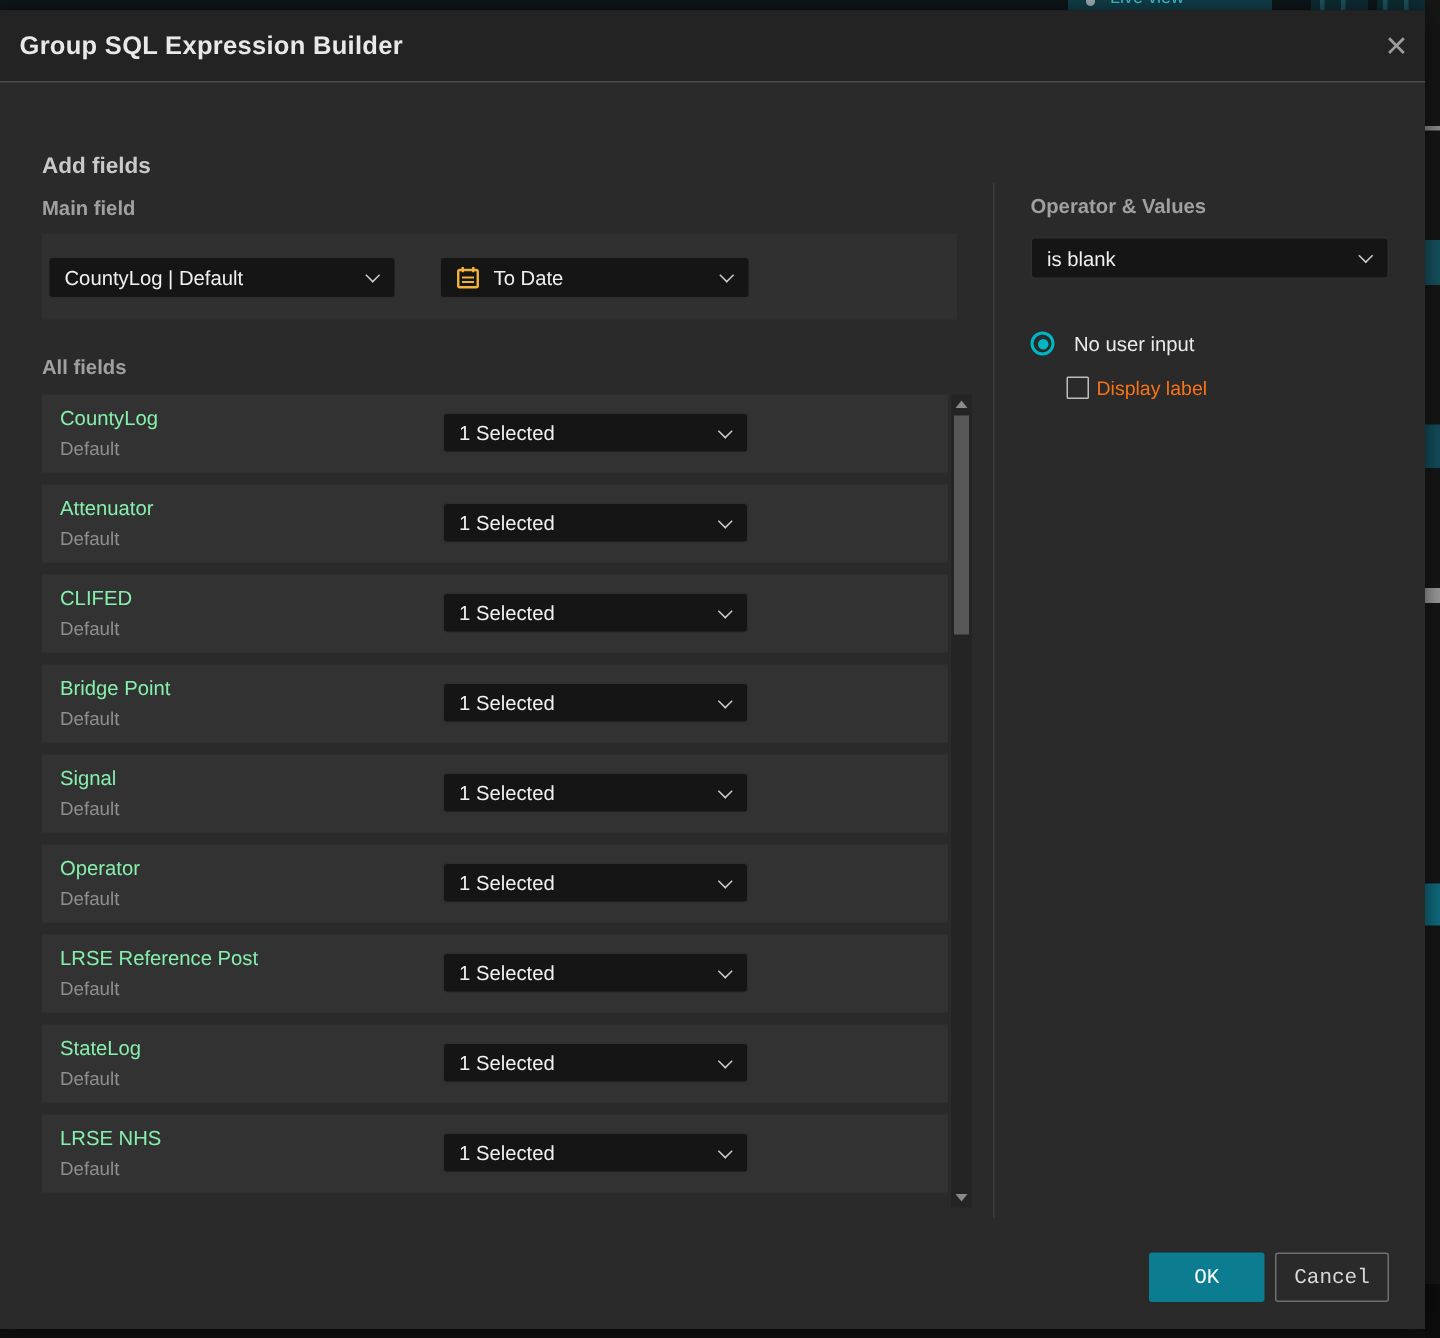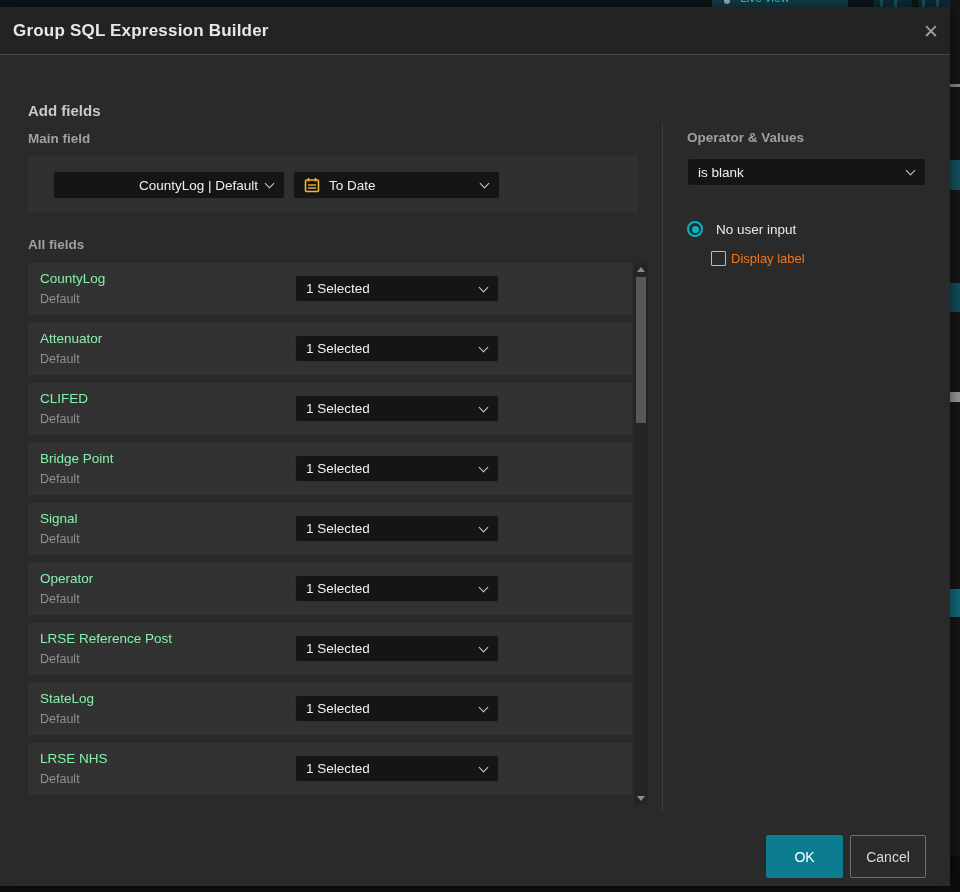--- a/index.html
+++ b/index.html
@@ -41,21 +41,21 @@
   
   .dd {
     position:absolute; height:28px; background:#151515; border:1px solid #2e2e2e; border-radius:3px;
     display:flex; align-items:center; padding:0 26px 0 10px; color:#f0f0f0; font-size:13.5px; cursor:pointer;
   }
   .dd .chev { position:absolute; right:11px; top:50%; width:7px; height:7px; margin-top:-5px;
     border-right:1.6px solid #cbcbcb; border-bottom:1.6px solid #cbcbcb; transform:rotate(45deg); }
   .dd .cal { margin-right:9px; flex:0 0 auto; display:block; }
 
   .main-box { position:absolute; left:28px; top:149px; width:610px; height:57px; background:#303030; }
-  .dd-field { left:53px;  top:164px; width:232px;justify-content:flex-end; }
+  .dd-field { left:32px;  top:164px; width:232px; }
   .dd-date  { left:293px; top:164px; width:207px; }
   .dd-op    { left:687px; top:151px; width:239px;align-items:center; }
 
   
   .rows { position:absolute; left:28px; top:256px; width:604px; }
   .frow { position:relative; height:52px; margin-bottom:8px; background:#323232; }
   .frow .fname { position:absolute; left:12px; top:8px;  font-size:13.5px; color:#86efac; }
   .frow .ftype { position:absolute; left:12px; top:29px; font-size:12.5px; color:#8f8f8f; }
   .frow .dd { left:267px; top:12px; width:204px; height:27px; }
 
@@ -72,21 +72,21 @@
   .radio-row { position:absolute; left:687px; top:214px; display:flex; align-items:center; cursor:pointer; }
   .radio { width:16px; height:16px; border-radius:50%; border:2px solid #00b7c6; position:relative; flex:0 0 auto; }
   .radio::after { content:""; position:absolute; left:2.5px; top:2.5px; right:2.5px; bottom:2.5px; border-radius:50%; background:#00b7c6; }
   .radio-row span.lbl { margin-left:13px; font-size:13.5px; color:#eaeaea; }
 
   .check-row { position:absolute; left:711px; top:244px; display:flex; align-items:center; cursor:pointer; }
   .checkbox { width:15px; height:15px; border:1.5px solid #bdbdbd; border-radius:1px; background:transparent; flex:0 0 auto; }
   .check-row span.lbl { margin-left:5px; font-size:13px; color:#f97316; }
 
   
-  .btn { position:absolute; top:828px; height:43px; font-size:14px; border-radius:2px; cursor:pointer; font-family:Liberation Sans, sans-serif; }
+  .btn { position:absolute; top:828px; height:33px; font-size:14px; border-radius:2px; cursor:pointer; font-family:Liberation Mono, monospace; }
   .btn-ok { left:766px; width:77px; background:#0c7d90; border:1px solid #0c7d90; color:#ffffff; }
   .btn-cancel { left:850px; width:76px; background:transparent; border:1px solid #6f6f6f; color:#d8d8d8; }
 </style>
 </head>
 <body>
 
 <div class="bg-top">
   <div class="bg-live">
     <i></i>
     <span>Live view</span>

